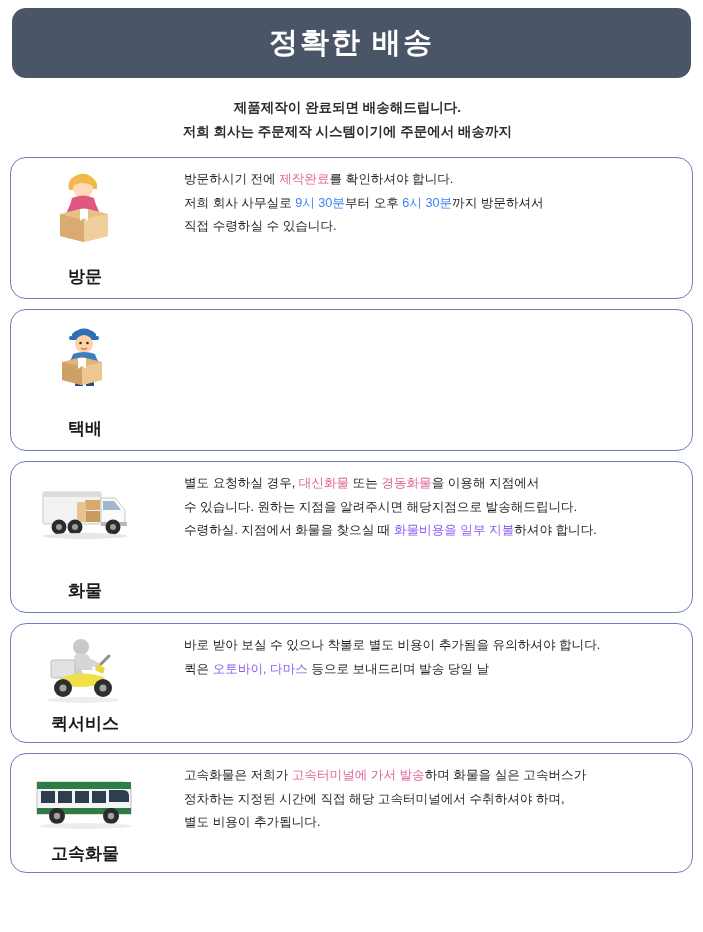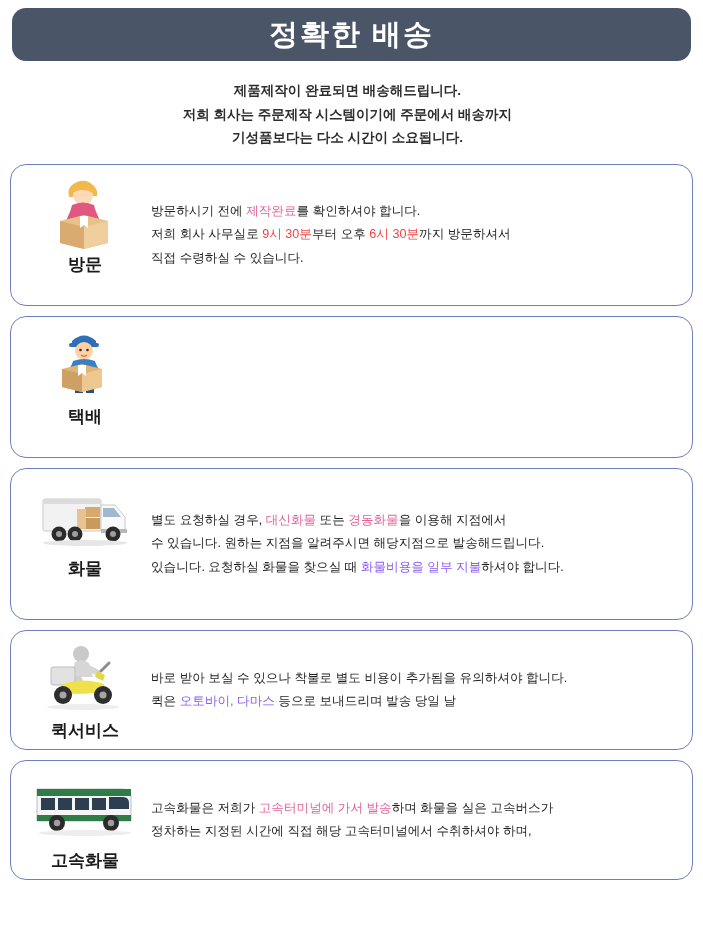--- a/index.html
+++ b/index.html
@@ -13,21 +13,21 @@
     position: relative;
     width: 703px;
     height: 932px;
     background: #ffffff;
     overflow: hidden;
   }
 
   
   .header {
     margin: 8px 12px 0 12px;
-    height: 53px;
+    height: 70px;
     background: #4a5568;
     border-radius: 14px;
     display: flex;
     align-items: center;
     justify-content: center;
   }
   .header-title {
     color: #ffffff;
     font-size: 29px;
     font-weight: bold;
@@ -54,49 +54,49 @@
     display: flex;
     align-items: stretch;
     padding: 10px 8px 10px 8px;
   }
   .card-icon {
     width: 132px;
     flex: 0 0 132px;
     display: flex;
     flex-direction: column;
     align-items: center;
-    justify-content: flex-start;
+    justify-content: space-between;
   }
   .icon-art {
     height: 74px;
     display: flex;
     align-items: flex-end;
     justify-content: center;
   }
   .icon-label {
     margin-top: 4px;
     font-size: 17px;
     font-weight: bold;
     color: #1a1a1a;
   }
   .card-body {
     flex: 1 1 auto;
     display: flex;
     flex-direction: column;
-    justify-content: center;
     padding-right: 6px;
+    margin-left: 33px;
   }
   .line {
     font-size: 12.6px;
     line-height: 1.85;
     color: #1f1f1f;
     white-space: nowrap;
   }
   .hl-pink { color: #e0639a; }
-  .hl-purple { color: #ef4444; }
+  .hl-purple { color: #3b82f6; }
   .hl-blue { color: #8b5cf6; }
 
   
   .card-visit   { height: 142px; }
   .card-parcel  { height: 142px; }
   .card-cargo   { height: 152px; }
   .card-quick   { height: 120px; }
   .card-express { height: 120px; }
 </style>
 </head>
@@ -104,21 +104,20 @@
 
 <div class="page">
 
   <div class="header">
     <div class="header-title">정확한 배송</div>
   </div>
 
   <div class="intro">
     <div>제품제작이 완료되면 배송해드립니다.</div>
     <div>저희 회사는 주문제작 시스템이기에 주문에서 배송까지</div>
-    <div>기성품보다는 다소 시간이 소요됩니다.</div>
   </div>
 
   <div class="card card-visit">
     <div class="card-icon">
       <div class="icon-art">
         <svg width="86" height="74" viewBox="0 0 86 74">
 
           <path d="M30 10 q12 -9 22 1 q4 4 3 10 l-28 1 q-2 -8 3 -12z" fill="#f2b84b"></path>
 
           <circle cx="41" cy="20" r="10" fill="#ffd9b8"></circle>
@@ -202,21 +201,21 @@
             <circle cx="82" cy="55" r="3" fill="#9d9d9d"></circle>
 
           <ellipse cx="54" cy="64" rx="42" ry="3" fill="#e6e6e6"></ellipse>
         </svg>
       </div>
       <div class="icon-label">화물</div>
     </div>
     <div class="card-body">
       <div class="line"><span>별도 요청하실 경우, </span><span class="hl-pink">대신화물</span><span> 또는 </span><span class="hl-pink">경동화물</span><span>을 이용해 지점에서</span></div>
       <div class="line"><span>수 있습니다. 원하는 지점을 알려주시면 해당지점으로 발송해드립니다.</span></div>
-      <div class="line"><span>있습니다. 요청하실 화물을 찾으실 때 </span><span class="hl-blue">화물비용을 일부 지불</span><span>하셔야 합니다.</span></div>
+      <div class="line"><span>수령하실. 지점에서 화물을 찾으실 때 </span><span class="hl-blue">화물비용을 일부 지불</span><span>하셔야 합니다.</span></div>
     </div>
   </div>
 
   <div class="card card-quick">
     <div class="card-icon">
       <div class="icon-art">
         <svg width="96" height="74" viewBox="0 0 96 74">
 
           <circle cx="44" cy="13" r="8" fill="#c9c9c9"></circle>
 
@@ -270,16 +269,17 @@
           <circle cx="82" cy="52" r="8" fill="#2b2b2b"></circle>
             <circle cx="82" cy="52" r="3.2" fill="#a0a0a0"></circle>
           <ellipse cx="56" cy="62" rx="46" ry="3" fill="#ededed"></ellipse>
         </svg>
       </div>
       <div class="icon-label">고속화물</div>
     </div>
     <div class="card-body">
       <div class="line"><span>고속화물은 저희가 </span><span class="hl-pink">고속터미널에 가서 발송</span><span>하며 화물을 실은 고속버스가</span></div>
       <div class="line"><span>정차하는 지정된 시간에 직접 해당 고속터미널에서 수취하셔야 하며,</span></div>
+      <div class="line"><span>별도 비용이 추가됩니다.</span></div>
     </div>
   </div>
 
 </div>
 
 </body></html>

